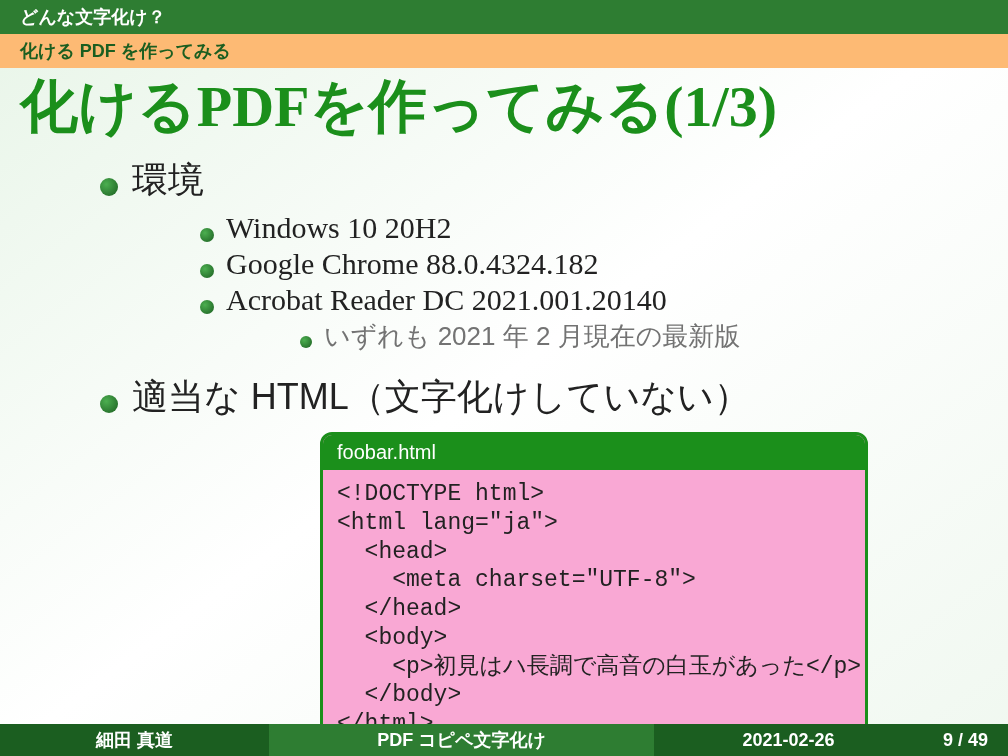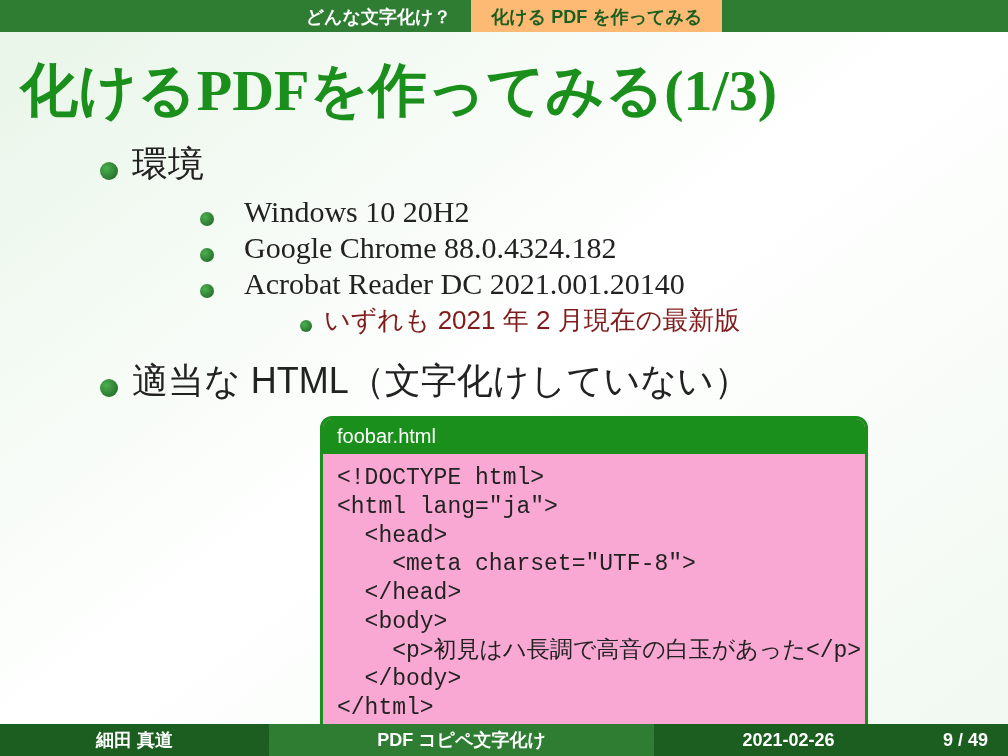--- a/index.html
+++ b/index.html
@@ -6,22 +6,23 @@
     body {
       width: 1008px;
       height: 756px;
       background: linear-gradient(to bottom right, #e8f5e8 0%, #ffffff 50%, #f0f8f0 100%);
       font-family: "Helvetica Neue", Arial, sans-serif;
       position: relative;
       overflow: hidden;
     }
     .top-bar {
       display: flex;
-      height: 32px;
+      height: 48px;
       background: #2e7d32;
+      flex-direction: column;
     }
     .top-spacer {
       flex: 1;
       background: #2e7d32;
     }
     .breadcrumb-item {
       padding: 5px 20px;
       font-size: 18px;
       font-weight: bold;
       color: #ffffff;
@@ -57,21 +58,20 @@
     }
     .bullet-level1 .bullet-text {
       font-size: 36px;
       color: #222;
     }
     .bullet-level2 {
       display: flex;
       align-items: baseline;
       margin-left: 100px;
       margin-bottom: 2px;
-      gap: 18px;
     }
     .bullet-level2 .bullet-marker {
       width: 14px;
       height: 14px;
       border-radius: 50%;
       background: radial-gradient(circle at 35% 35%, #4caf50, #1b5e20);
       margin-right: 12px;
       flex-shrink: 0;
       position: relative;
       top: 4px;
@@ -92,21 +92,21 @@
       height: 12px;
       border-radius: 50%;
       background: radial-gradient(circle at 35% 35%, #4caf50, #1b5e20);
       margin-right: 12px;
       flex-shrink: 0;
       position: relative;
       top: 3px;
     }
     .bullet-level3 .bullet-text {
       font-size: 26px;
-      color: #7f1d1d;
+      color: #737373;
     }
     .spacer { height: 15px; }
     .code-block {
       margin: 10px 100px 0 220px;
       border: 3px solid #1b8f1b;
       border-radius: 12px;
       overflow: hidden;
       background: #f9a8d4;
     }
     .code-header {

